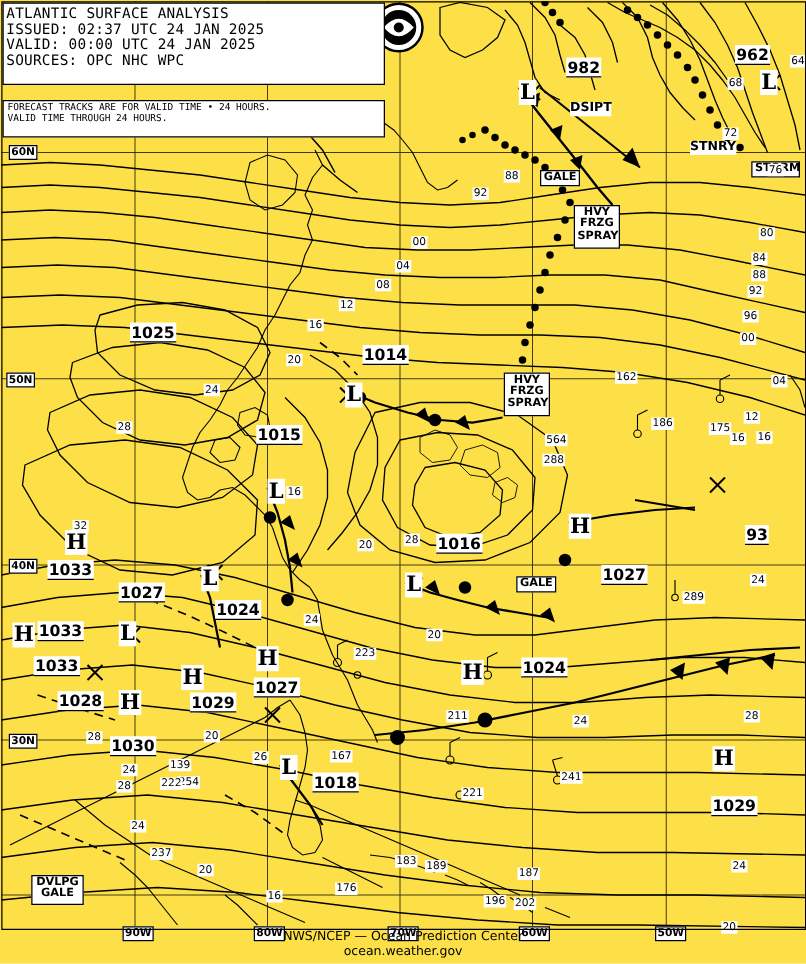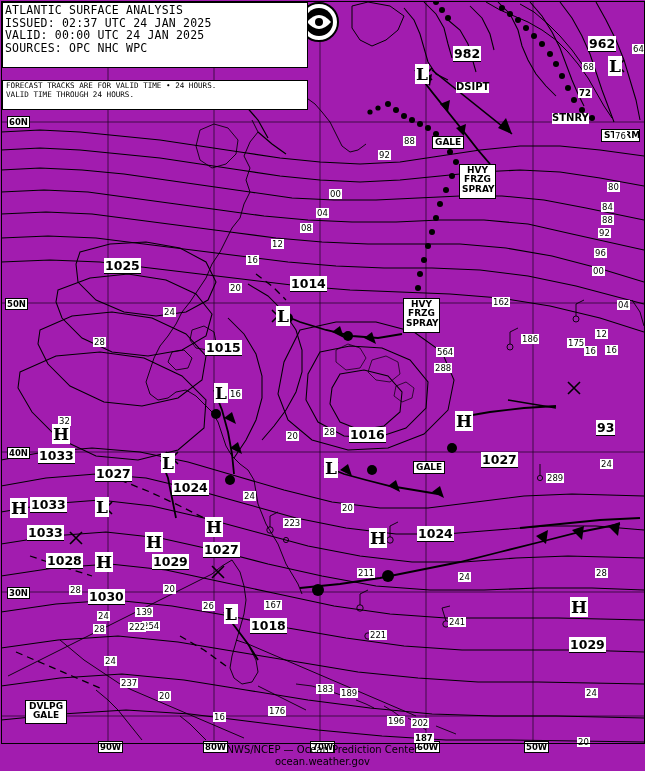--- a/index.html
+++ b/index.html
@@ -10,21 +10,21 @@
   body {
     width: 645px; height: 771px;
     font-family: "DejaVu Sans", sans-serif;
     position: relative;
     overflow: hidden;
   }
   #map {
     position: absolute;
     left: 0; top: 0;
     width: 645px; height: 771px;
-    background: #a21caf;
+    background: #fde047;
   }
   svg.layer {
     position: absolute; left: 0; top: 0;
     width: 645px; height: 771px;
   }
   .txt {
     position: absolute;
     font-family: "DejaVu Sans", sans-serif;
     color: #000;
     white-space: pre;
@@ -477,21 +477,21 @@
       <div class="latlon-label" style="left: 7px; top: 447px;">40N</div>
       <div class="latlon-label" style="left: 7px; top: 587px;">30N</div>
       <div class="latlon-label" style="left: 98px; top: 741px;">90W</div>
       <div class="latlon-label" style="left: 203px; top: 741px;">80W</div>
       <div class="latlon-label" style="left: 310px; top: 741px;">70W</div>
       <div class="latlon-label" style="left: 415px; top: 741px;">60W</div>
       <div class="latlon-label" style="left: 524px; top: 741px;">50W</div>
     </div>
   <div id="contours">
       <div class="small-num" style="left: 582px; top: 62px;">68</div>
-      <div class="small-num" style="left: 578px; top: 88px; font-weight: bold;">72</div>
+      <div class="small-num" style="left: 578px; top: 102px;">72</div>
       <div class="small-num" style="left: 632px; top: 44px;">64</div>
       <div class="small-num" style="left: 614px; top: 131px;">76</div>
       <div class="small-num" style="left: 607px; top: 182px;">80</div>
       <div class="small-num" style="left: 601px; top: 202px;">84</div>
       <div class="small-num" style="left: 601px; top: 215px;">88</div>
       <div class="small-num" style="left: 598px; top: 228px;">92</div>
       <div class="small-num" style="left: 594px; top: 248px;">96</div>
       <div class="small-num" style="left: 592px; top: 266px;">00</div>
       <div class="small-num" style="left: 617px; top: 300px;">04</div>
       <div class="small-num" style="left: 595px; top: 329px;">12</div>
@@ -536,21 +536,21 @@
       <div class="small-num" style="left: 93px; top: 624px;">28</div>
       <div class="small-num" style="left: 104px; top: 656px;">24</div>
       <div class="small-num" style="left: 120px; top: 678px;">237</div>
       <div class="small-num" style="left: 158px; top: 691px;">20</div>
       <div class="small-num" style="left: 213px; top: 712px;">16</div>
       <div class="small-num" style="left: 316px; top: 684px;">183</div>
       <div class="small-num" style="left: 340px; top: 688px;">189</div>
       <div class="small-num" style="left: 268px; top: 706px;">176</div>
       <div class="small-num" style="left: 387px; top: 716px;">196</div>
       <div class="small-num" style="left: 411px; top: 718px;">202</div>
-      <div class="small-num" style="left: 414px; top: 733px; font-weight: bold;">187</div>
+      <div class="small-num" style="left: 414px; top: 694px;">187</div>
       <div class="small-num" style="left: 264px; top: 600px;">167</div>
       <div class="small-num" style="left: 202px; top: 601px;">26</div>
       <div class="small-num" style="left: 163px; top: 584px;">20</div>
     </div>
 
   <div class="map-border"></div>
 
   <div class="footer">
     <div>NWS/NCEP — Ocean Prediction Center</div>
     <div>ocean.weather.gov</div>

